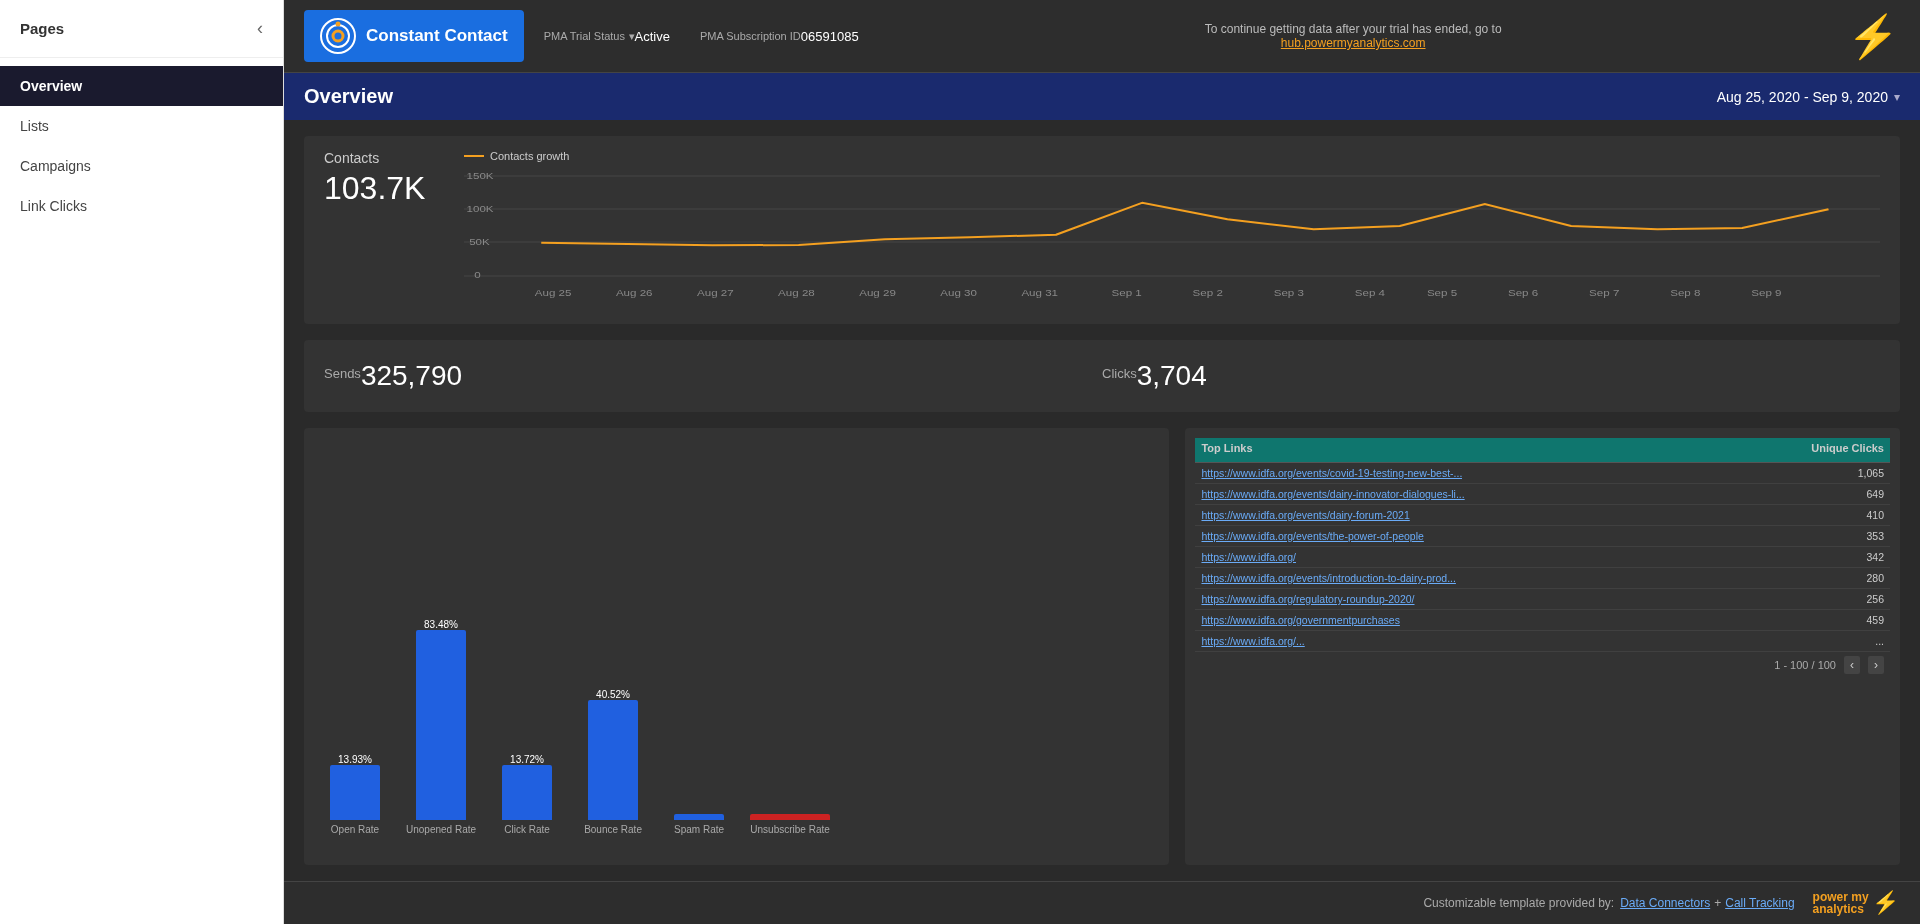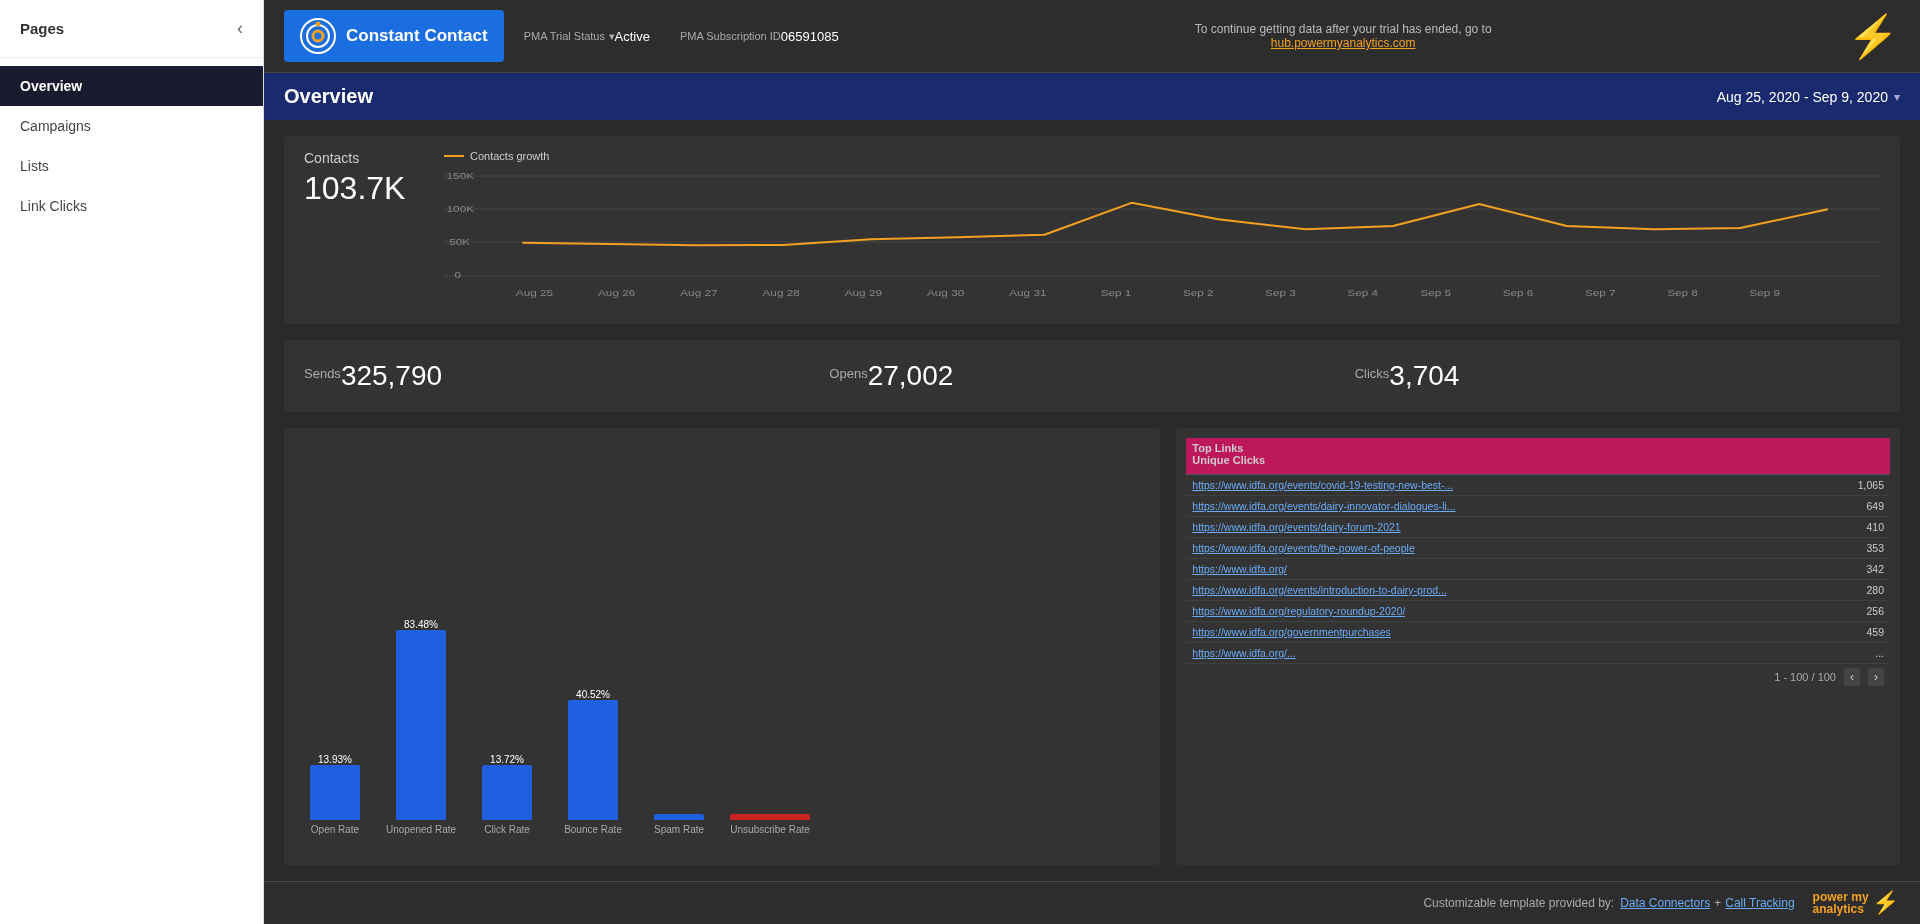--- a/index.html
+++ b/index.html
@@ -1,20 +1,20 @@
 <!DOCTYPE html>
 <html><head>
   <meta charset="utf-8">
   <style>
     * { box-sizing: border-box; margin: 0; padding: 0; }
     body { font-family: Arial, sans-serif; background: #e8e8e8; display: flex; width: 1920px; height: 924px; overflow: hidden; }
 
     
     .sidebar {
-      width: 264px;
+      width: 284px;
       background: #fff;
       flex-shrink: 0;
       display: flex;
       flex-direction: column;
       border-right: 1px solid #ddd;
     }
     .sidebar-header {
       display: flex;
       justify-content: space-between;
       align-items: center;
@@ -280,22 +280,21 @@
       font-size: 11px;
     }
     .top-links-header {
       display: flex;
       justify-content: space-between;
       color: #ccc;
       font-size: 11px;
       font-weight: 600;
       padding: 4px 6px 8px;
       border-bottom: 1px solid #555;
-      background: #be185d;
-      flex-direction: column;
+      background: #0f766e;
     }
     .top-links-row {
       display: flex;
       justify-content: space-between;
       padding: 4px 6px;
       border-bottom: 1px solid #404040;
     }
     .link-url {
       color: #6aabf7;
       text-decoration: underline;
@@ -407,24 +406,24 @@
 <div class="sidebar">
   <div class="sidebar-header">
     <span class="sidebar-header-title">Pages</span>
     <span class="sidebar-toggle">‹</span>
   </div>
   <nav class="sidebar-nav">
     <div class="sidebar-item active">
       <span>Overview</span>
     </div>
     <div class="sidebar-item">
+      <span>Lists</span>
+    </div>
+    <div class="sidebar-item">
       <span>Campaigns</span>
-    </div>
-    <div class="sidebar-item">
-      <span>Lists</span>
     </div>
     <div class="sidebar-item">
       <span>Link Clicks</span>
     </div>
   </nav>
 </div>
 
 <div class="main">
 
   <div class="top-bar">
@@ -532,24 +531,20 @@
         </svg>
       </div>
     </div>
 
     <div class="stats-row">
       <div class="stat-item">
         <span class="stat-label">Sends</span>
         <span class="stat-value">325,790</span>
       </div>
       <div class="stat-item">
-        <span class="stat-label">Opens</span>
-        <span class="stat-value">27,002</span>
-      </div>
-      <div class="stat-item">
         <span class="stat-label">Clicks</span>
         <span class="stat-value">3,704</span>
       </div>
     </div>
 
     <div class="bottom-row">
 
       <div class="bar-chart-section">
 
         <div class="bar-group-wrapper" style="position:relative; display:flex; flex-direction:column; align-items:center; min-width:70px;">

